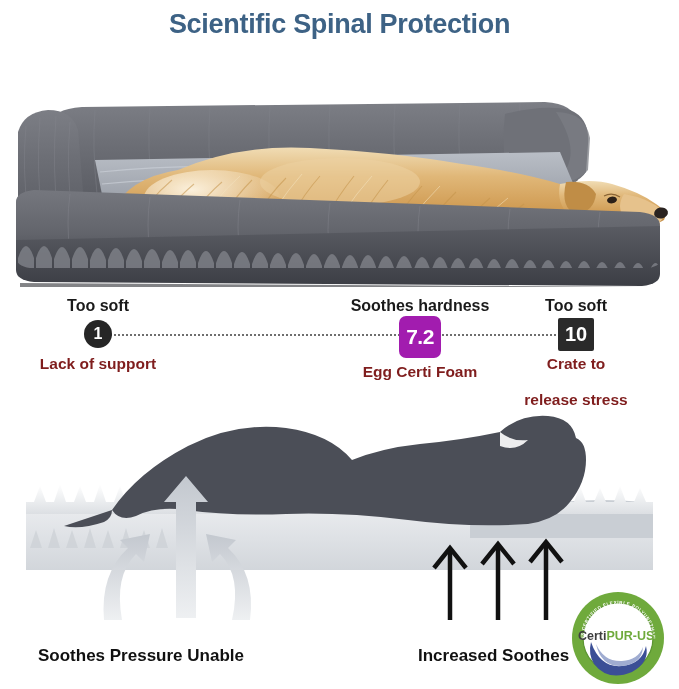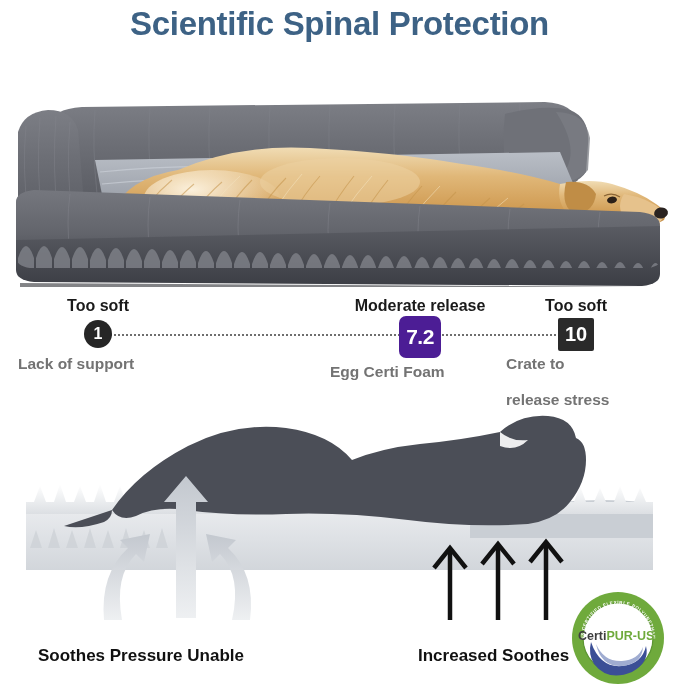--- a/index.html
+++ b/index.html
@@ -11,21 +11,21 @@
     overflow:hidden;
     position:relative;
     -webkit-font-smoothing:antialiased;
   }
   .page{position:relative;width:679px;height:689px;background:#fff;}
 
   
   .title{
     position:absolute;left:0;top:2px;width:679px;
     text-align:center;
-    font-size:33px;
+    font-size:27px;
     font-weight:700;
     letter-spacing:-0.3px;
     color:#3d6285;
     line-height:44px;
     white-space:nowrap;
   }
 
   
   .hero{
     position:absolute;left:0;top:52px;width:679px;height:235px;
@@ -42,36 +42,36 @@
     border-top:2px dotted #6e6e6e;
   }
   .scale-node{position:absolute;}
   .lbl-top{
     position:absolute;
     font-size:16px;font-weight:700;color:#1a1a1a;
     white-space:nowrap;text-align:center;line-height:19px;
   }
   .lbl-bot{
     position:absolute;
-    font-size:15.5px;font-weight:700;color:#737373;
-    white-space:nowrap;line-height:20px;
+    font-size:15.5px;font-weight:700;color:#7f1d1d;
+    white-space:nowrap;text-align:center;line-height:20px;
   }
   .badge{
     position:absolute;
     display:flex;align-items:center;justify-content:center;
     color:#ffffff;font-weight:700;
     box-sizing:border-box;
   }
   .badge-circle{
     width:28px;height:28px;border-radius:50%;
     background:#262626;font-size:16px;
   }
   .badge-blue{
     width:42px;height:42px;border-radius:7px;
-    background:#4c1d95;font-size:21px;letter-spacing:-0.5px;
+    background:#a21caf;font-size:21px;letter-spacing:-0.5px;
   }
   .badge-dark{
     width:36px;height:33px;border-radius:2px;
     background:#2a2a2a;font-size:20px;
   }
 
   
   .diagram{
     position:absolute;left:0;top:398px;width:679px;height:232px;
     overflow:hidden;
@@ -282,21 +282,21 @@
 
     <div class="dotline"></div>
 
     <div class="scale-node">
       <div class="lbl-top" style="left:38px;top:4px;width:120px;">Too soft</div>
       <div class="badge badge-circle" style="left:84px;top:28px;">1</div>
       <div class="lbl-bot" style="left:18px;top:62px;width:160px;">Lack of support</div>
     </div>
 
     <div class="scale-node">
-      <div class="lbl-top" style="left:330px;top:4px;width:180px;">Moderate release</div>
+      <div class="lbl-top" style="left:330px;top:4px;width:180px;">Soothes hardness</div>
       <div class="badge badge-blue" style="left:399px;top:24px;">7.2</div>
       <div class="lbl-bot" style="left:330px;top:70px;width:180px;">Egg Certi Foam</div>
     </div>
 
     <div class="scale-node">
       <div class="lbl-top" style="left:511px;top:4px;width:130px;">Too soft</div>
       <div class="badge badge-dark" style="left:558px;top:26px;text-align:right;">10</div>
       <div class="lbl-bot" style="left:506px;top:62px;width:140px;">Crate to</div>
       <div class="lbl-bot" style="left:506px;top:98px;width:140px;">release stress</div>
     </div>

